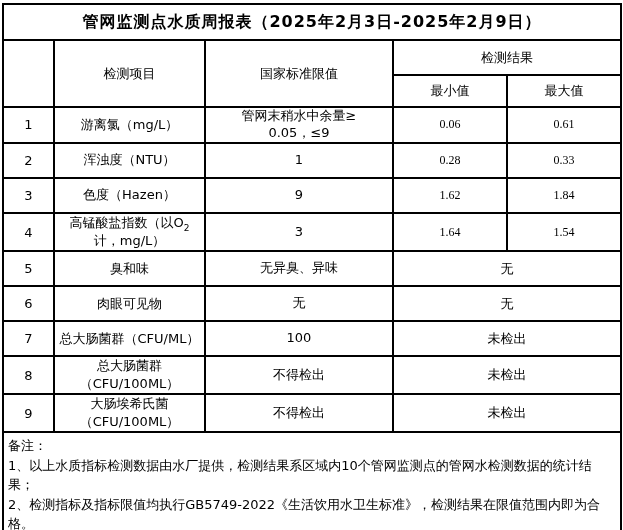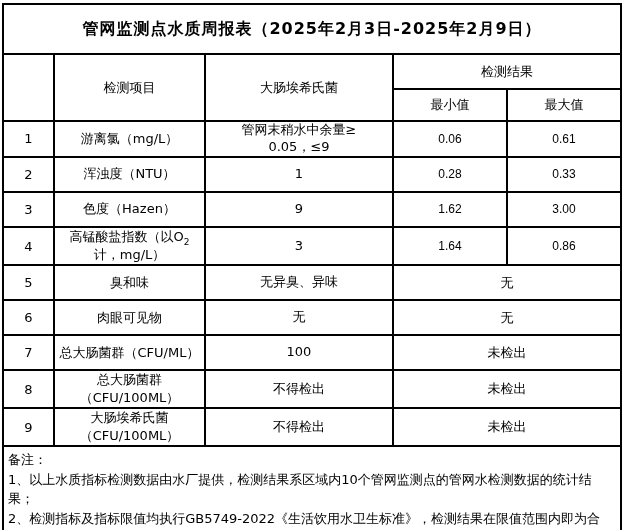--- a/index.html
+++ b/index.html
@@ -27,31 +27,31 @@
   }
   .report td, .report th {
     border: 2px solid #000000;
     padding: 0 2px;
     text-align: center;
     vertical-align: middle;
     font-size: 13px;
     font-weight: normal;
     overflow: hidden;
   }
-  tr.title-row { height: 50px; margin-left: 36px; }
+  tr.title-row { height: 36px; margin-left: 36px; }
   tr.header-row-1 { height: 35px; }
   tr.header-row-2 { height: 32px; }
   tr.data-row { height: 35px; }
   td.title-cell {
     font-size: 16px;
     font-weight: bold;
     letter-spacing: 1px;
   }
   td.std { white-space: pre-line; line-height: 1.3; }
-  td.num { font-family: Liberation Sans, sans-serif; font-size: 12px; }
+  td.num { font-family: Liberation Serif, serif; font-size: 12px; }
   td.notes-cell {
     text-align: left;
     vertical-align: top;
     padding: 3px 4px;
     font-size: 13px;
     line-height: 1.5;
   }
   sub { font-size: 9px; }
 </style>
 </head>
@@ -68,21 +68,21 @@
     </colgroup>
 
     <tbody>
         <tr class="title-row">
       <td class="title-cell" colspan="5">管网监测点水质周报表（2025年2月3日-2025年2月9日）</td>
     </tr>
 
     <tr class="header-row-1">
       <td rowspan="2"></td>
       <td rowspan="2">检测项目</td>
-      <td rowspan="2">大肠埃希氏菌</td>
+      <td rowspan="2">国家标准限值</td>
       <td colspan="2">检测结果</td>
     </tr>
     <tr class="header-row-2">
       <td>最小值</td>
       <td>最大值</td>
     </tr>
 
     <tr class="data-row">
       <td>1</td>
       <td>游离氯（mg/L）</td>
@@ -98,29 +98,29 @@
       <td class="std">1</td>
       <td class="num">0.28</td>
       <td class="num">0.33</td>
     </tr>
 
     <tr class="data-row">
       <td>3</td>
       <td>色度（Hazen）</td>
       <td class="std">9</td>
       <td class="num">1.62</td>
-      <td class="num">3.00</td>
+      <td class="num">1.84</td>
     </tr>
 
     <tr class="data-row">
       <td>4</td>
       <td><span>高锰酸盐指数（以O</span><sub>2</sub><span>计，mg/L）</span></td>
       <td class="std">3</td>
       <td class="num">1.64</td>
-      <td class="num">0.86</td>
+      <td class="num">1.54</td>
     </tr>
 
     <tr class="data-row">
       <td>5</td>
       <td>臭和味</td>
       <td class="std">无异臭、异味</td>
       <td colspan="2">无</td>
     </tr>
 
     <tr class="data-row">

